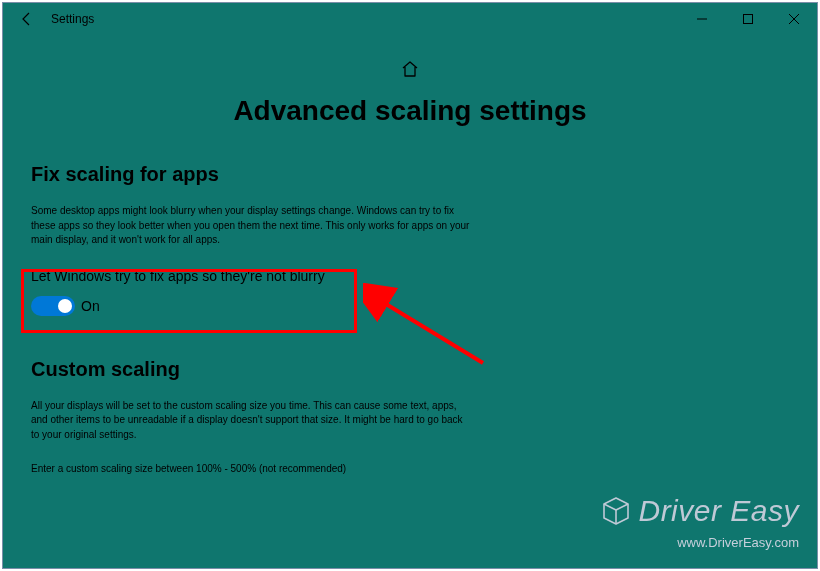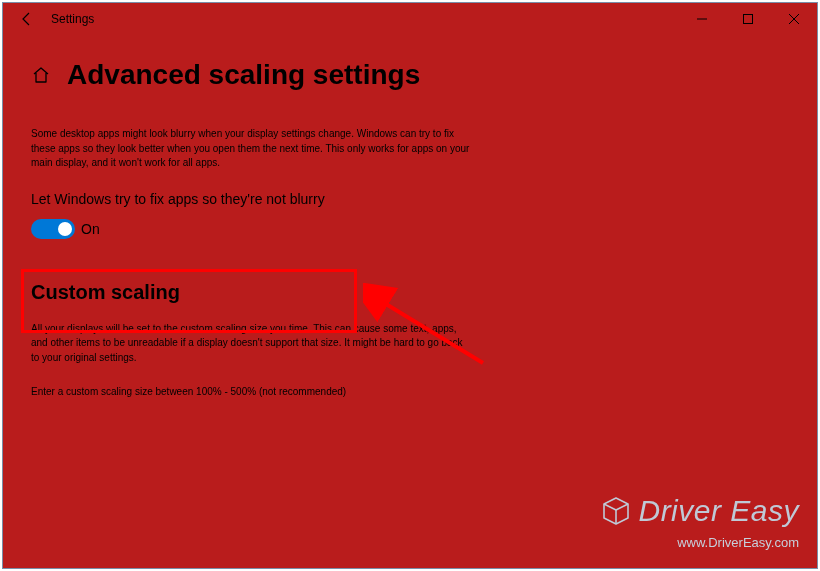--- a/index.html
+++ b/index.html
@@ -12,21 +12,21 @@
     width:820px;
     height:571px;
     position:relative;
     overflow:hidden;
   }
   .outer-frame {
     position:absolute;
     left:2px; top:2px;
     width:816px; height:567px;
     border:1px solid #7a8ea8;
-    background:#b91c1c;
+    background:#0f766e;
   }
   .titlebar {
     display:flex;
     align-items:center;
     height:32px;
     padding-left:8px;
   }
   .titlebar .back {
     width:32px; height:32px;
     display:flex; align-items:center; justify-content:center;
@@ -46,20 +46,21 @@
   }
   .content {
     padding: 10px 28px 0 28px;
   }
   .hdr-row {
     display:flex;
     align-items:center;
     gap:16px;
     margin-top:14px;
     margin-bottom:36px;
+    flex-direction:column;
   }
   .home-icon {
     width:20px; height:20px;
     display:flex; align-items:center; justify-content:center;
   }
   h1.page-title {
     font-size:28px;
     font-weight:600;
     margin:0;
     letter-spacing:0px;
@@ -175,20 +176,21 @@
 
     <div class="hdr-row">
       <div class="home-icon">
         <svg width="20" height="20" viewBox="0 0 20 20">
           <path d="M3 9 L10 3 L17 9 M5 8 V17 H15 V8" stroke="#000" stroke-width="1.3" fill="none" stroke-linejoin="round"></path>
         </svg>
       </div>
       <h1 class="page-title">Advanced scaling settings</h1>
     </div>
 
+    <h2 class="section">Fix scaling for apps</h2>
 
     <p class="body">Some desktop apps might look blurry when your display settings change. Windows can try to fix these apps so they look better when you open them the next time. This only works for apps on your main display, and it won't work for all apps.</p>
 
     <div class="setting-label">Let Windows try to fix apps so they're not blurry</div>
 
     <div class="toggle-row">
       <div class="toggle">
         <div class="knob"></div>
       </div>
       <div class="toggle-text">On</div>

